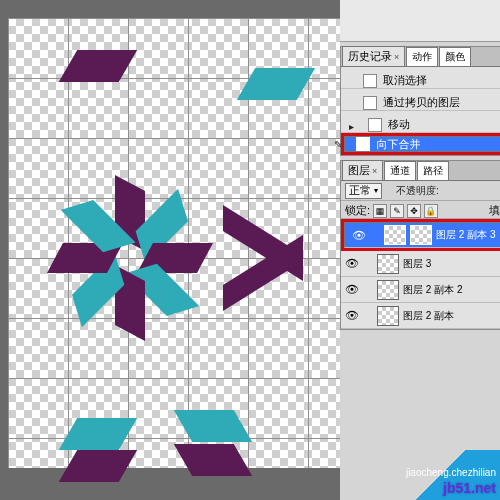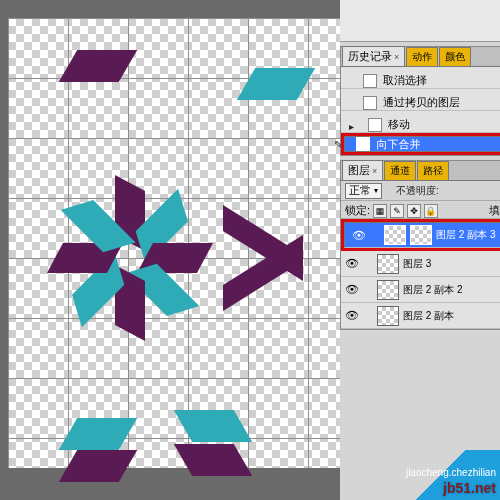--- a/index.html
+++ b/index.html
@@ -34,21 +34,21 @@
 .chev { position:absolute; left:215px; top:200px; width:80px; height:80px; }
 .chev::before,.chev::after{content:"";position:absolute;width:80px;height:26px;background:#5a1a54}
 .chev::before{top:12px;transform:skewY(32deg)}
 .chev::after{top:42px;transform:skewY(-32deg)}
 
 .right { position: absolute; left: 340px; top: 0; width: 179px; height: 500px; background:#d5d5d5; }
 .panel-blank { height: 42px; background:#e9e9e9; border-bottom:1px solid #999;}
 
 .panel { background:#d5d5d5; border:1px solid #8b8b8b; margin-top:4px; }
 .tab-row { display:flex; align-items:flex-end; height:20px; background:#bfbfbf; border-bottom:1px solid #777;}
-.tab { padding:2px 5px; border:1px solid #777; border-bottom:none; background:#eab308; margin-left:1px; font-size:10px;}
+.tab { padding:2px 5px; border:1px solid #777; border-bottom:none; background:#ffffff; margin-left:1px; font-size:10px;}
 .tab.active { background:#e4e4e4; }
 .tab-x { margin-left:2px; font-size:9px; color:#555;}
 
 .hist-row { display:flex; align-items:flex-end; height:22px; padding-left:22px; background:#e2e2e2; border-bottom:1px solid #c0c0c0;}
 .hist-row.sel { background:#3a79ff; color:#fff; }
 .hist-icon { width:14px; height:14px; border:1px solid #888; background:#fff; margin-right:6px;}
 .hist-row.sel .hist-icon{border-color:#fff;}
 .hist-arrow{position:relative;left:-14px;font-size:10px;color:#222}
 
 .redbox{border:3px solid #d40b12;}
@@ -64,21 +64,21 @@
 .layer-row{display:flex;align-items:center;height:26px;background:#e2e2e2;border-bottom:1px solid #bcbcbc;}
 .layer-row.sel{background:#3a79ff;color:#fff;}
 .eye{width:22px;display:flex;align-items:center;justify-content:center;font-size:11px}
 .link{width:14px}
 .thumb{width:22px;height:20px;border:1px solid #666;background:#fff;margin-right:4px;
   background-image:linear-gradient(45deg,#ccc 25%,transparent 25%,transparent 75%,#ccc 75%),linear-gradient(45deg,#ccc 25%,#fff 25%,#fff 75%,#ccc 75%);
   background-size:8px 8px;background-position:0 0,4px 4px;}
 .layer-row.sel .thumb{border-color:#fff}
 .ln{font-size:10px}
 
-.watermark{position:absolute;right:4px;bottom:4px;color:#7f1d1d;font-size:14px;font-weight:bold;text-shadow:0 0 3px #06a}
+.watermark{position:absolute;right:4px;bottom:4px;color:#6d28d9;font-size:14px;font-weight:bold;text-shadow:0 0 3px #06a}
 .watermark2{position:absolute;right:4px;bottom:22px;color:#fff;font-size:10px}
 .corner{position:absolute;right:0;bottom:0;width:90px;height:50px;background:linear-gradient(135deg,transparent 40%,#1fa0dc 40%)}
 </style>
 </head>
 <body>
 
 <div class="canvas-area">
   <div class="canvas">
     <div class="star">
       <div class="blade b1"></div>

